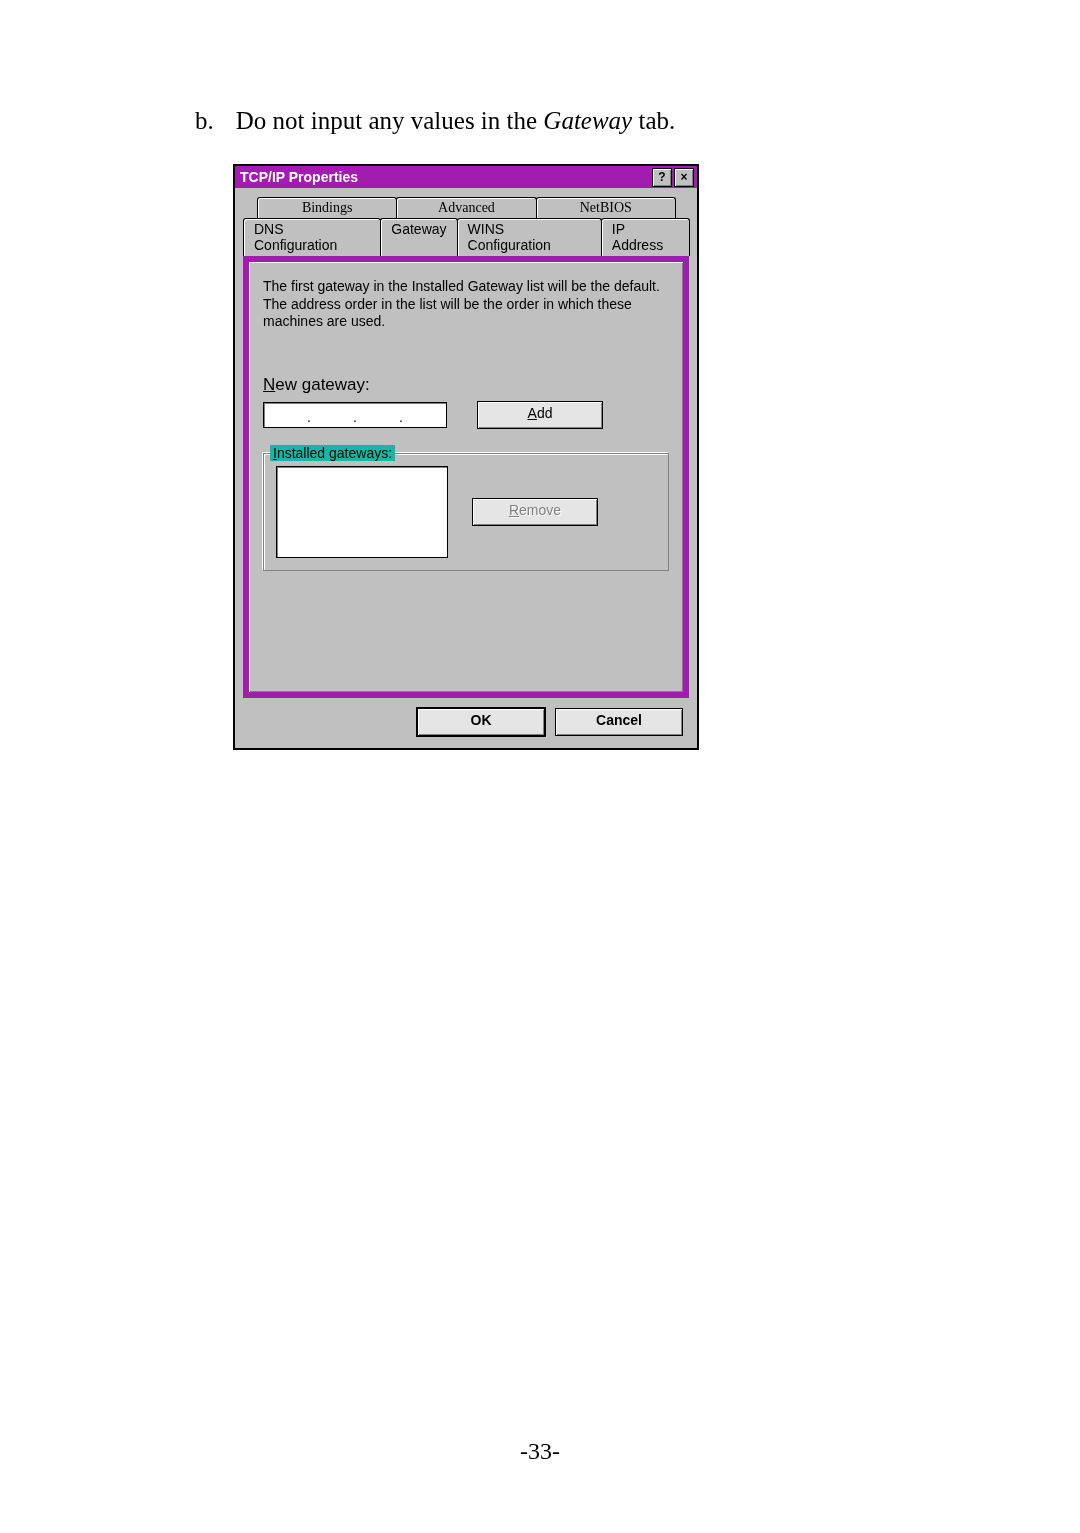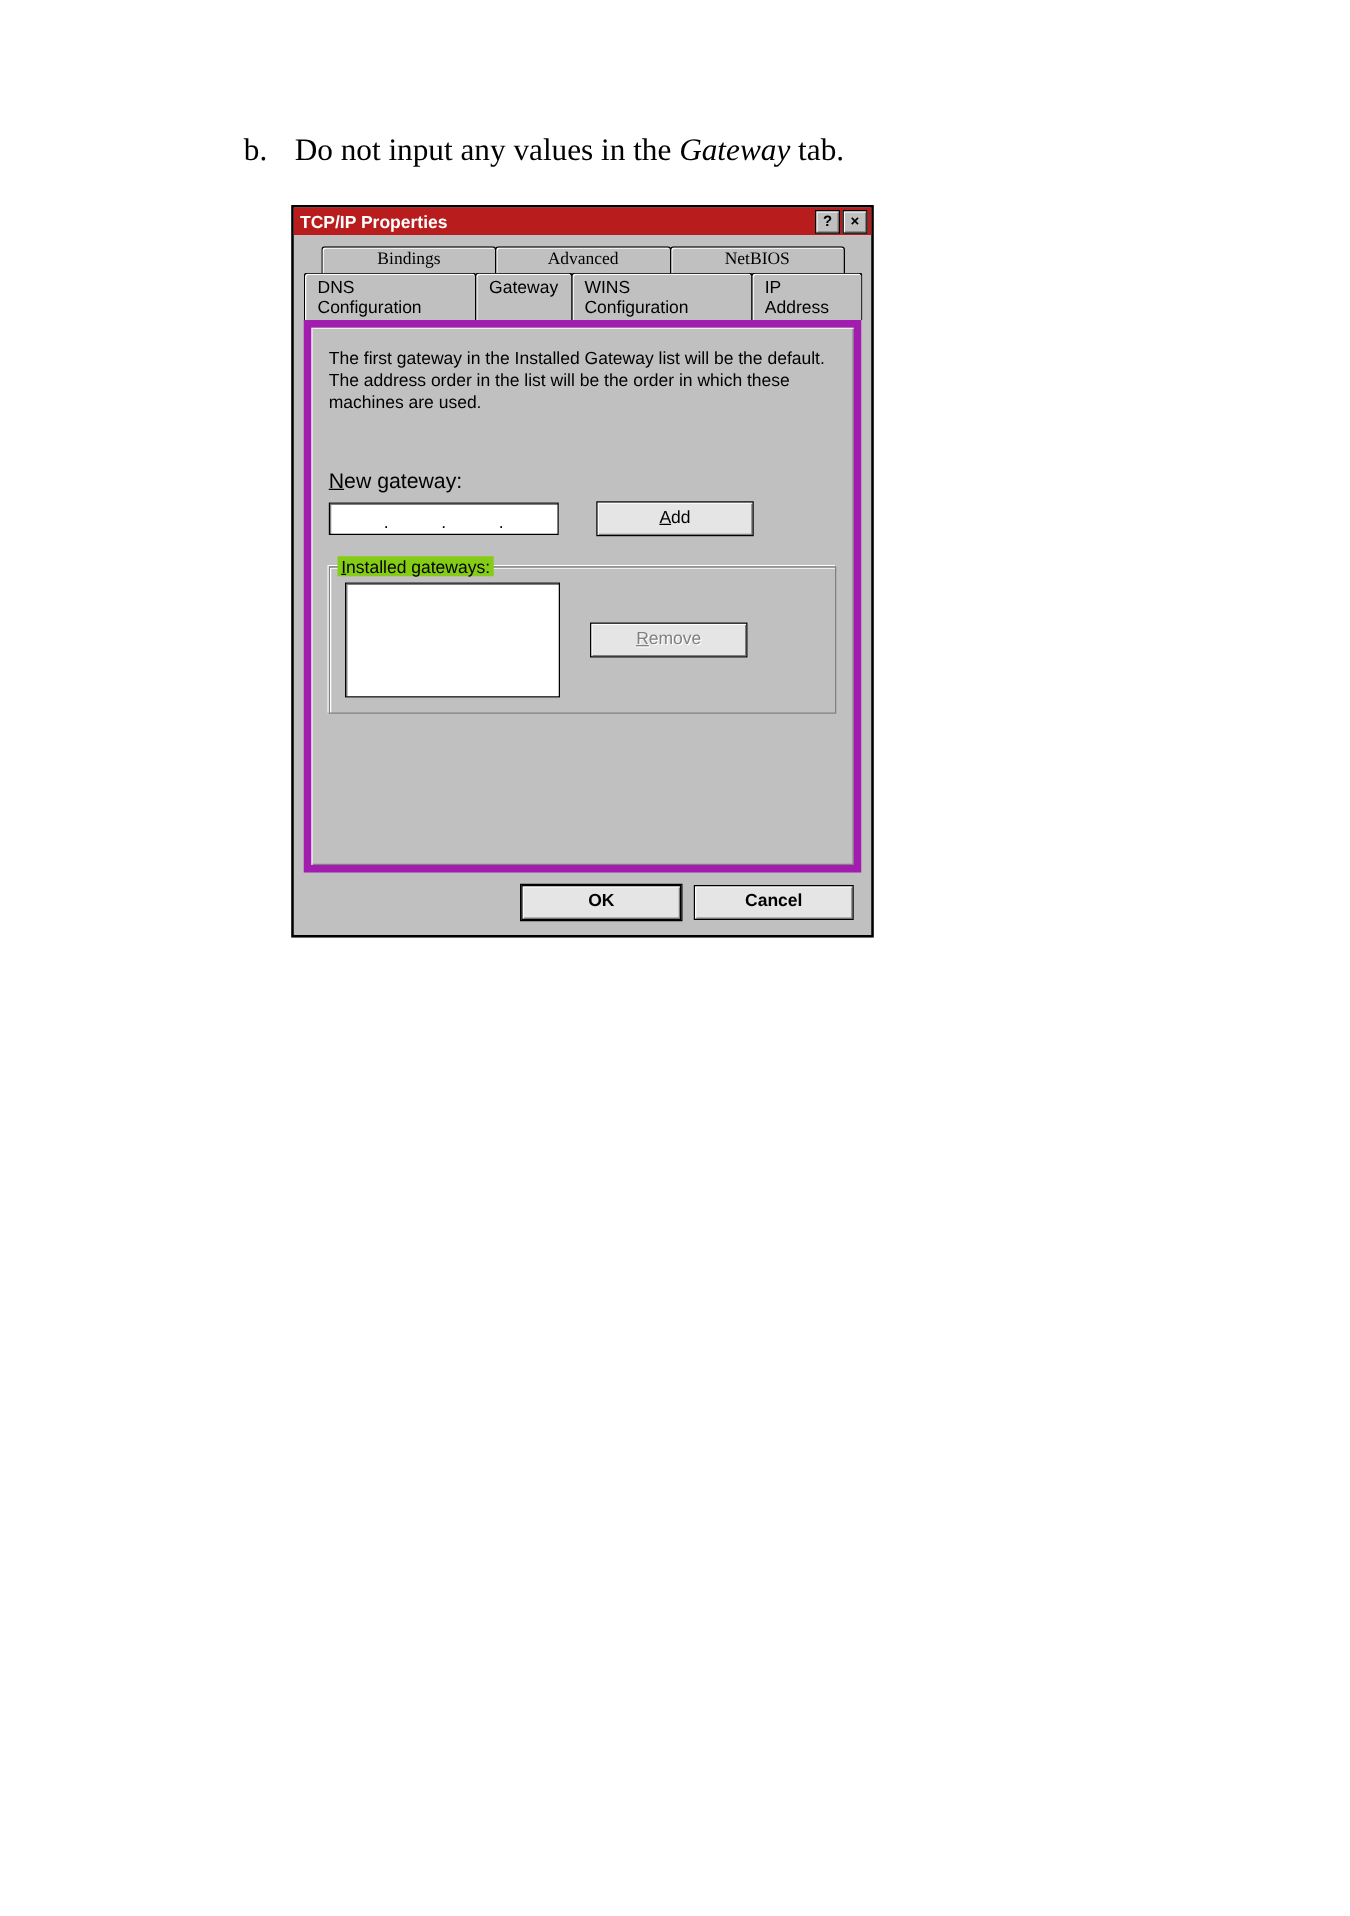--- a/index.html
+++ b/index.html
@@ -34,21 +34,21 @@
   top: 164px;
 }
 .dialog {
   width: 462px;
   border: 2px solid #000;
   background: #c0c0c0;
   font-family: "MS Sans Serif", Arial, sans-serif;
   font-size: 14px;
 }
 .titlebar {
-  background: #b91c1c;
+  background: #a21caf;
   color: #fff;
   font-weight: bold;
   display: flex;
   align-items: center;
   height: 22px;
   padding: 0 3px;
   font-size: 14px;
 }
 .titlebar .title-text {
   flex: 1;
@@ -169,21 +169,21 @@
   border: 1px solid #808080;
   box-shadow: 1px 1px 0 #fff inset, -1px -1px 0 #fff;
   padding: 12px 12px 12px 12px;
   margin-top: 24px;
   position: relative;
 }
 .groupbox .legend {
   position: absolute;
   top: -9px;
   left: 6px;
-  background: #84cc16;
+  background: #14b8a6;
   padding: 0 3px;
   font-size: 14px;
 }
 .listbox {
   width: 170px;
   height: 90px;
   background: #fff;
   border: 1px solid #000;
   box-shadow: inset 1px 1px 0 #808080, inset -1px -1px 0 #fff;
 }
@@ -281,13 +281,14 @@
           </div>
         </div>
         <div class="btnbar">
           <div class="winbtn default"><span>OK</span></div>
           <div class="winbtn"><span>Cancel</span></div>
         </div>
       </div>
     </div>
   </div>
 
+  <div class="pagenum">-33-</div>
 </div>
 
 </body></html>

